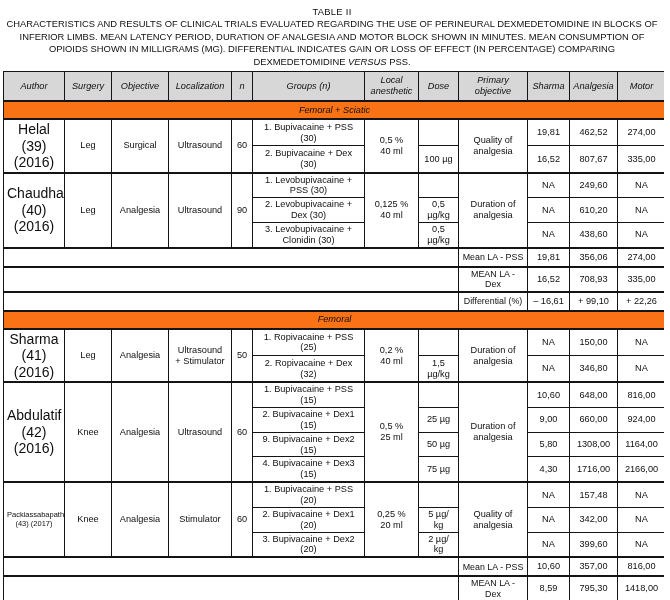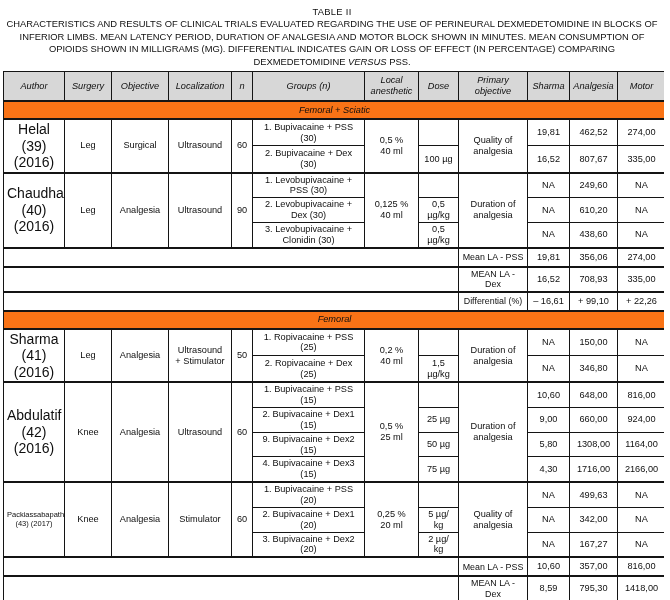--- a/index.html
+++ b/index.html
@@ -179,21 +179,21 @@
         <td class="c" rowspan="2">0,2 %
 40 ml</td>
         <td class="c"></td>
         <td class="l" rowspan="2">Duration of
 analgesia</td>
         <td class="c">NA</td>
         <td class="c">150,00</td>
         <td class="c">NA</td>
       </tr>
       <tr class="h20">
-        <td class="l">2. Ropivacaine + Dex (25)</td>
+        <td class="l">2. Ropivacaine + Dex (32)</td>
         <td class="c">1,5
 µg/kg</td>
         <td class="c">NA</td>
         <td class="c">346,80</td>
         <td class="c">NA</td>
       </tr>
 
       <tr class="h18 tb">
         <td class="l author" rowspan="4">Abdulatif
 (42)
@@ -241,37 +241,37 @@
         <td class="l" rowspan="3">Analgesia</td>
         <td class="l" rowspan="3">Stimulator</td>
         <td class="c" rowspan="3">60</td>
         <td class="l">1. Bupivacaine + PSS (20)</td>
         <td class="c" rowspan="3">0,25 %
 20 ml</td>
         <td class="c"></td>
         <td class="l" rowspan="3">Quality of
 analgesia</td>
         <td class="c">NA</td>
-        <td class="c">499,63</td>
+        <td class="c">157,48</td>
         <td class="c">NA</td>
       </tr>
       <tr class="h21">
         <td class="l">2. Bupivacaine + Dex1 (20)</td>
         <td class="c">5 µg/
 kg</td>
         <td class="c">NA</td>
         <td class="c">342,00</td>
         <td class="c">NA</td>
       </tr>
       <tr class="h21">
         <td class="l">3. Bupivacaine + Dex2 (20)</td>
         <td class="c">2 µg/
 kg</td>
         <td class="c">NA</td>
-        <td class="c">167,27</td>
+        <td class="c">399,60</td>
         <td class="c">NA</td>
       </tr>
 
       <tr class="h19 tb">
         <td colspan="8"></td>
         <td class="l sumlabel">Mean LA - PSS</td>
         <td class="c">10,60</td>
         <td class="c">357,00</td>
         <td class="c">816,00</td>
       </tr>

